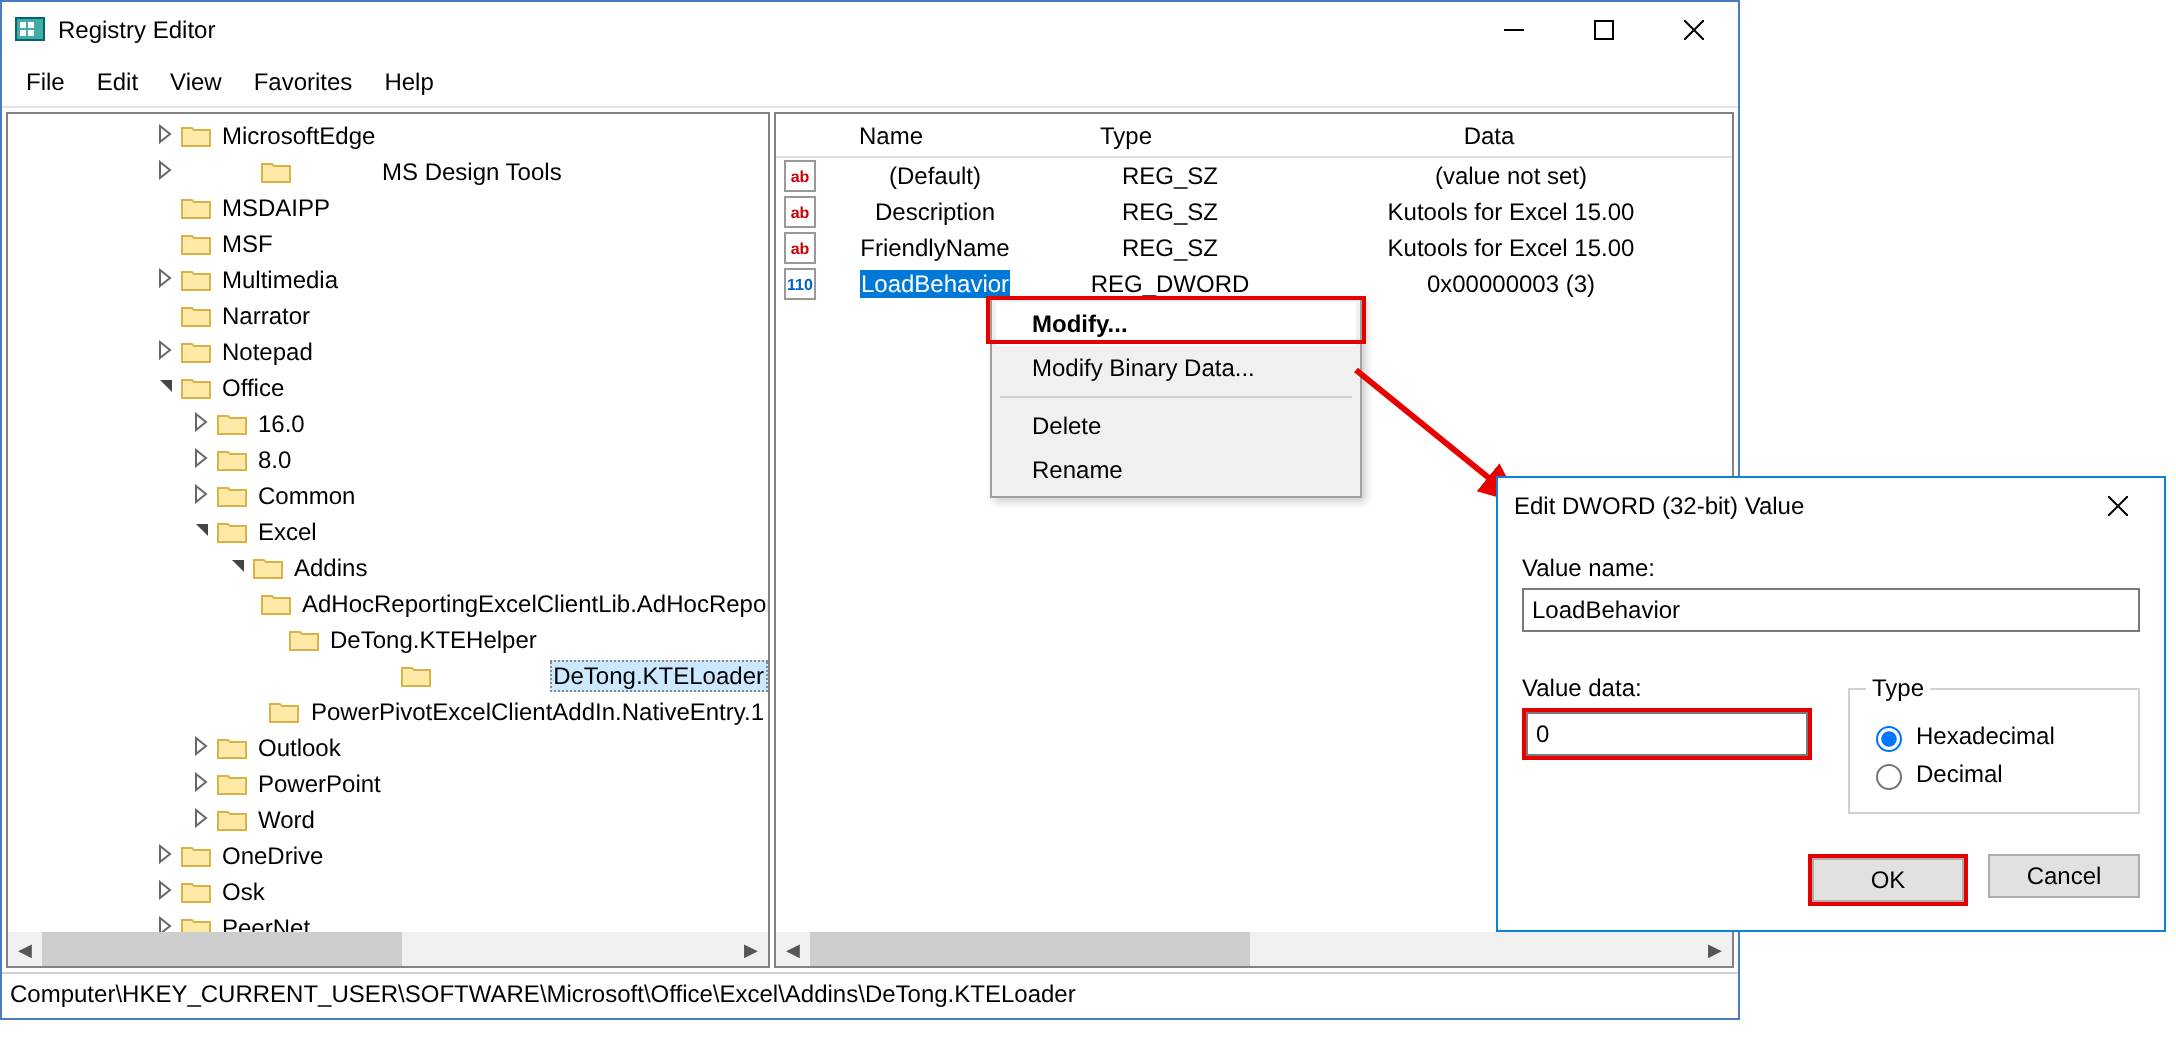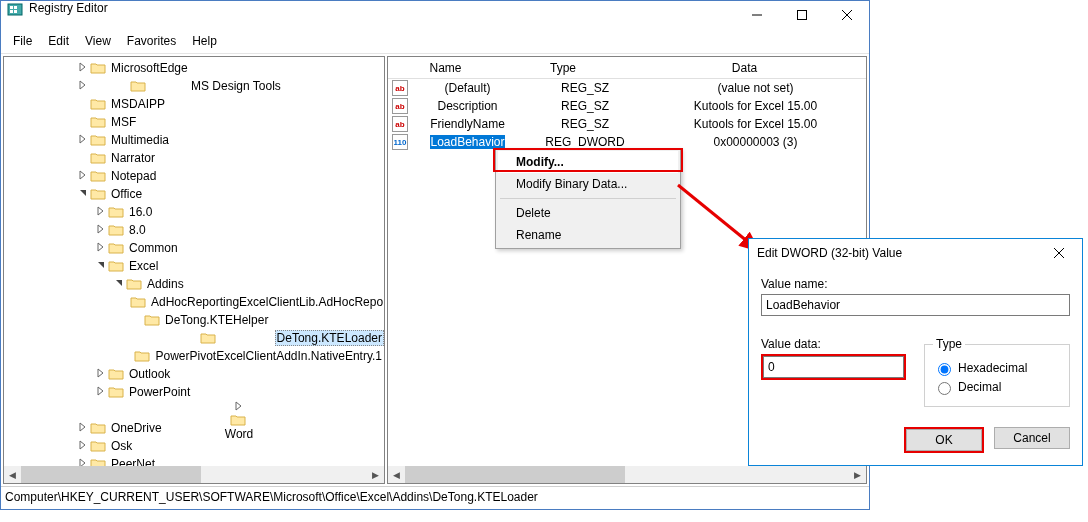--- a/index.html
+++ b/index.html
@@ -1,20 +1,20 @@
 <!DOCTYPE html>
 <html><head>
 <meta charset="utf-8">
 <style>
 * { box-sizing: border-box; font-family: "Segoe UI", sans-serif; font-size: 12px; }
 body { margin: 0; background: #fff; position: relative; width: 1088px; height: 522px; }
 
 .window { position: absolute; border: 1px solid #4a7cc1; background: #fff; }
 .main-window { left: 0; top: 0; width: 870px; height: 510px; }
-.titlebar { height: 28px; display: flex; align-items: flex-start; padding: 0 0 0 6px; background: #fff; }
+.titlebar { height: 28px; display: flex; align-items: center; padding: 0 0 0 6px; background: #fff; }
 .titlebar .icon-app { margin-right: 6px; }
 .title { flex: 1; }
 .win-btns { display: flex; }
 .win-btn { width: 45px; height: 28px; display: flex; align-items: center; justify-content: center; }
 .menubar { display: flex; padding: 2px 4px; gap: 0; border-bottom: 1px solid #e5e5e5; }
 .menubar span { padding: 3px 8px; }
 .body { display: flex; height: 432px; }
 .tree-pane { width: 382px; border: 1px solid #828282; margin: 2px; overflow: hidden; position: relative; background: #fff; }
 .tree { padding: 2px 0 0 0; }
 .tree-row { display: flex; align-items: center; height: 18px; white-space: nowrap; }
@@ -262,21 +262,21 @@
           </div>
           <div class="tree-row" style="padding-left: 90px;">
             <span class="expander"><svg width="10" height="10">
                 <path d="M2 1 L7 5 L2 9 Z" fill="none" stroke="#666"></path>
               </svg></span>
             <svg class="folder-icon" width="16" height="14">
               <path d="M1 3 L6 3 L7 4 L15 4 L15 12 L1 12 Z" fill="#ffe9a6" stroke="#d9b24a"></path>
             </svg>
             <span class="tree-label">PowerPoint</span>
           </div>
-          <div class="tree-row" style="padding-left: 90px; flex-direction: column;">
+          <div class="tree-row" style="padding-left: 90px;">
             <span class="expander"><svg width="10" height="10">
                 <path d="M2 1 L7 5 L2 9 Z" fill="none" stroke="#666"></path>
               </svg></span>
             <svg class="folder-icon" width="16" height="14">
               <path d="M1 3 L6 3 L7 4 L15 4 L15 12 L1 12 Z" fill="#ffe9a6" stroke="#d9b24a"></path>
             </svg>
             <span class="tree-label">Word</span>
           </div>
           <div class="tree-row" style="padding-left: 72px;">
             <span class="expander"><svg width="10" height="10">

